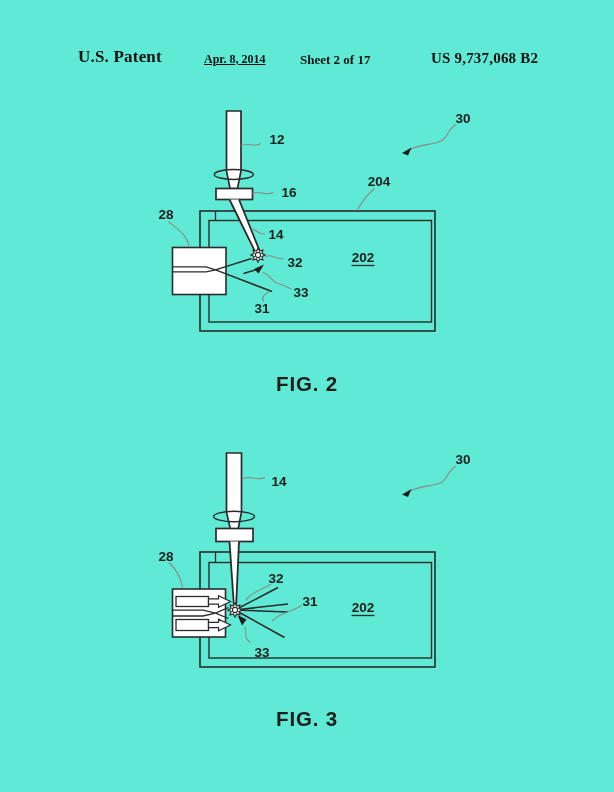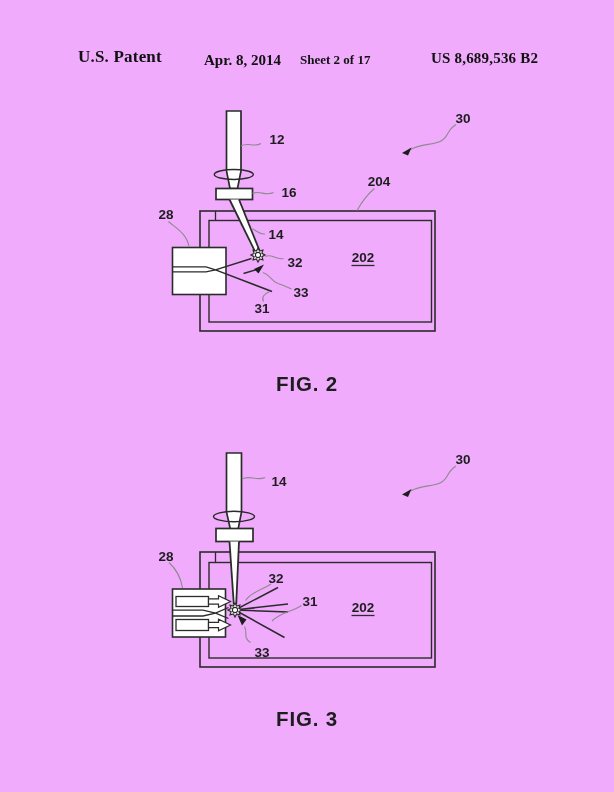--- a/index.html
+++ b/index.html
@@ -1,25 +1,25 @@
 <!DOCTYPE html>
 <html><head>
 <meta charset="utf-8">
 <style>
   html,body{margin:0;padding:0;background:#e8e8e8;}
   .page{
     position:relative;
     width:614px;height:792px;
-    background:#f0abfc;
+    background:#5eead4;
     overflow:hidden;
     font-family:"Liberation Serif", serif;
   }
   .hdr{position:absolute;color:#111;font-weight:bold;white-space:nowrap;}
   .hdr-title{left:78px;top:47px;font-size:17px;letter-spacing:.2px;}
-  .hdr-date{left:204px;top:52px;font-size:15px;}
+  .hdr-date{left:204px;top:52px;font-size:12px;text-decoration:underline;}
   .hdr-sheet{left:300px;top:52px;font-size:13px;}
   .hdr-patno{left:431px;top:50px;font-size:15px;letter-spacing:.2px;}
   svg.sheet{position:absolute;left:0;top:0;}
   svg text{
     font-family:"Liberation Sans", sans-serif;
     fill:#1d1d1d;
   }
   .ref{font-size:13.5px;font-weight:600;}
   .cap{font-size:20.5px;font-weight:600;letter-spacing:.8px;}
   .ink{stroke:#2b2b2b;fill:none;}
@@ -27,21 +27,21 @@
   .leader{stroke:#8b8b8b;stroke-width:1.1;fill:none;}
 </style>
 </head>
 <body>
 
 <div class="page">
 
   <span class="hdr hdr-title">U.S. Patent</span>
   <span class="hdr hdr-date">Apr. 8, 2014</span>
   <span class="hdr hdr-sheet">Sheet 2 of 17</span>
-  <span class="hdr hdr-patno">US 8,689,536 B2</span>
+  <span class="hdr hdr-patno">US 9,737,068 B2</span>
 
   <svg class="sheet" width="614" height="792" viewBox="0 0 614 792">
     <defs>
       <g id="gear">
         <polygon points="7,0 3.9,1.6 4.9,4.9 1.6,3.9 0,7 -1.6,3.9 -4.9,4.9 -3.9,1.6 -7,0 -3.9,-1.6 -4.9,-4.9 -1.6,-3.9 0,-7 1.6,-3.9 4.9,-4.9 3.9,-1.6" fill="#ffffff" stroke="#2b2b2b" stroke-width="1.2"></polygon>
         <circle r="2.6" fill="#ffffff" stroke="#2b2b2b" stroke-width="1.1"></circle>
       </g>
     </defs>
 
     <g>

